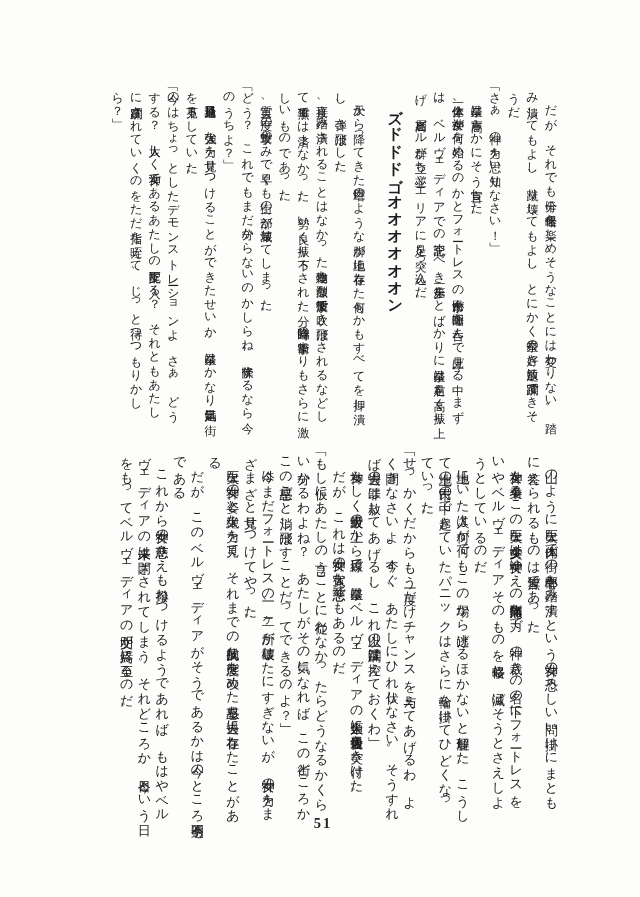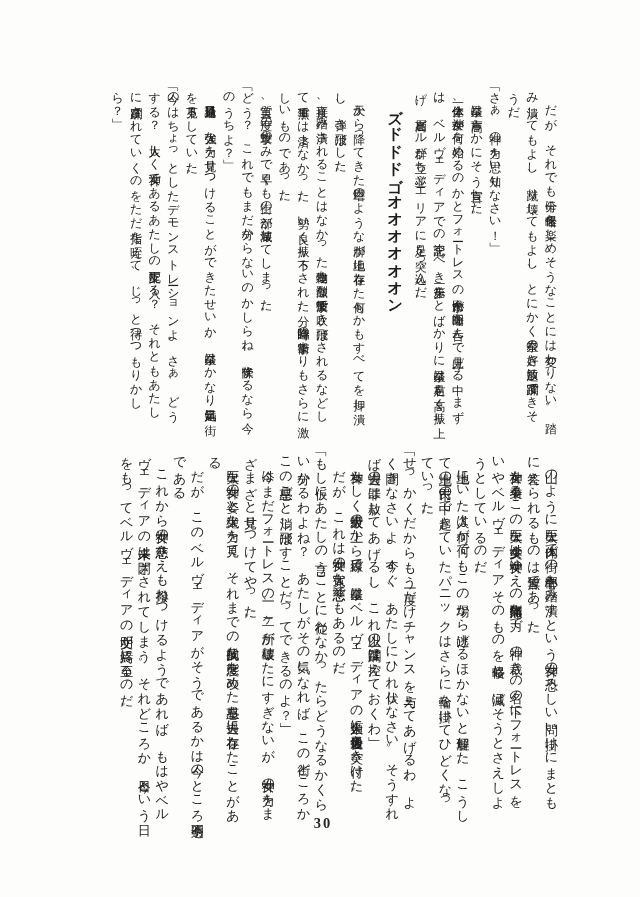--- a/index.html
+++ b/index.html
@@ -92,16 +92,16 @@
     <p class="indent">女神らしく最大級の上から目線で、星奈はベルヴェディアの全人類に最後通告を突き付けた。</p>
     <p class="indent">だが、これは女神の寛大な慈悲でもあるのだ。</p>
     <p>「もし仮にあたしの言うことに従わなかったらどうなるかくらい分かるわよね？　あたしがその気になれば、この街どころかこの惑星ごと消し飛ばすことだってできるのよ？」</p>
     <p class="indent">今はまだフォートレスの一、二ヶ所が破壊したにすぎないが、女神の力をまざまざと見せつけてやった。</p>
     <p class="indent">巨大な女神の姿と絶大な力を見て、それまでの反抗的な態度を改めた惑星も過去に存在したことがある。</p>
     <p class="indent">だが、このベルヴェディアがそうであるかは今のところ不透明である。</p>
     <p class="indent">これから女神の慈悲さえも撥ねつけるようであれば、もはやベルヴェディアの未来は閉ざされてしまう。それどころか、今日という日をもってベルヴェディアの文明が終焉に至るのだ。</p>
   </section>
 
   <footer id="page-footer">
-    <span id="page-number">30</span>
+    <span id="page-number">51</span>
   </footer>
 
 </div>
 
 </body></html>

